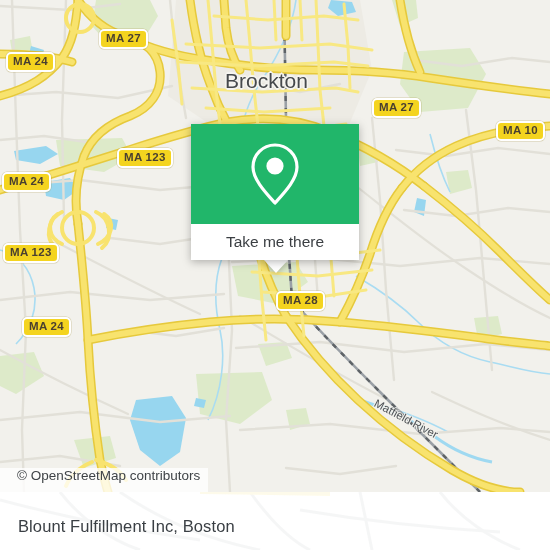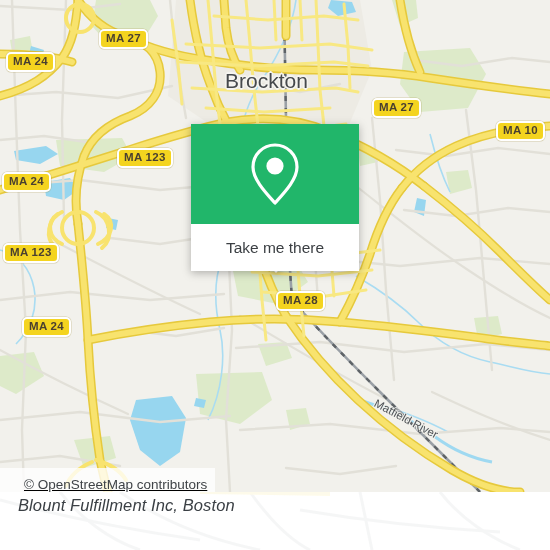--- a/index.html
+++ b/index.html
@@ -6,25 +6,25 @@
   body{width:550px;height:550px;overflow:hidden;font-family:"Liberation Sans",sans-serif;}
   #root{position:relative;width:550px;height:550px;overflow:hidden;}
 
   
   .map{position:absolute;left:0;top:0;width:550px;height:492px;background:#F2F1EC;overflow:hidden;}
   .mapsvg{position:absolute;left:0;top:0;}
 
   
   .footer{position:absolute;left:0;top:492px;width:550px;height:58px;background:#FFFFFF;overflow:hidden;}
   .footer .fademap{position:absolute;left:0;top:-492px;width:550px;height:550px;opacity:.09;}
-  .footer-label{position:absolute;left:18px;top:496px;font-size:16.5px;color:#3a3f44;letter-spacing:.1px;white-space:nowrap;font-style:italic;}
+  .footer-label{position:absolute;left:18px;top:517px;font-size:16.5px;color:#3a3f44;letter-spacing:.1px;white-space:nowrap;}
 
   
   .osm{position:absolute;left:0;top:468px;height:24px;background:rgba(255,255,255,.78);
-       display:flex;align-items:flex-end;padding:0 8px 0 24px;box-sizing:border-box;text-decoration:underline;}
+       display:flex;align-items:flex-start;padding:0 8px 0 17px;box-sizing:border-box;}
   .osm span{font-size:13.5px;color:#3f4347;white-space:nowrap;}
 
   
   .shield{position:absolute;background:#F4D41F;border:2px solid #fff;border-radius:5px;
           padding:1px 5px 2px 5px;font-size:11.5px;font-weight:bold;color:#4a4030;
           letter-spacing:.3px;white-space:nowrap;line-height:13px;
           box-shadow:0 0 0 .5px rgba(150,130,40,.35);}
 
   
   .place{position:absolute;font-size:21px;color:#46494c;white-space:nowrap;
@@ -32,21 +32,21 @@
            1.6px 0 0 #F5F4EF,-1.6px 0 0 #F5F4EF,0 1.6px 0 #F5F4EF,0 -1.6px 0 #F5F4EF,
            1.1px 1.1px 0 #F5F4EF,-1.1px 1.1px 0 #F5F4EF,1.1px -1.1px 0 #F5F4EF,-1.1px -1.1px 0 #F5F4EF;}
   .river{position:absolute;font-size:11.5px;color:#4e5256;white-space:nowrap;
          transform:rotate(28deg);transform-origin:0 0;
          text-shadow:1.2px 0 0 #F3F2ED,-1.2px 0 0 #F3F2ED,0 1.2px 0 #F3F2ED,0 -1.2px 0 #F3F2ED;}
 
   
   .card{position:absolute;left:191px;top:124px;width:168px;height:136px;
         filter:drop-shadow(0 2px 4px rgba(0,0,0,.28));}
   .card-top{width:168px;height:100px;background:#21B66A;display:flex;align-items:center;justify-content:center;}
-  .card-bottom{width:168px;height:47px;background:#fff;display:flex;align-items:center;justify-content:center;}
+  .card-bottom{width:168px;height:36px;background:#fff;display:flex;align-items:center;justify-content:center;}
   .card-bottom span{font-size:15.5px;color:#3b3f43;}
   .tail{position:absolute;left:263px;top:259px;width:0;height:0;
         border-left:13px solid transparent;border-right:13px solid transparent;
         border-top:14px solid #ffffff;
         filter:drop-shadow(0 2px 3px rgba(0,0,0,.22));}
 </style>
 </head>
 <body>
 
 <div id="root">

